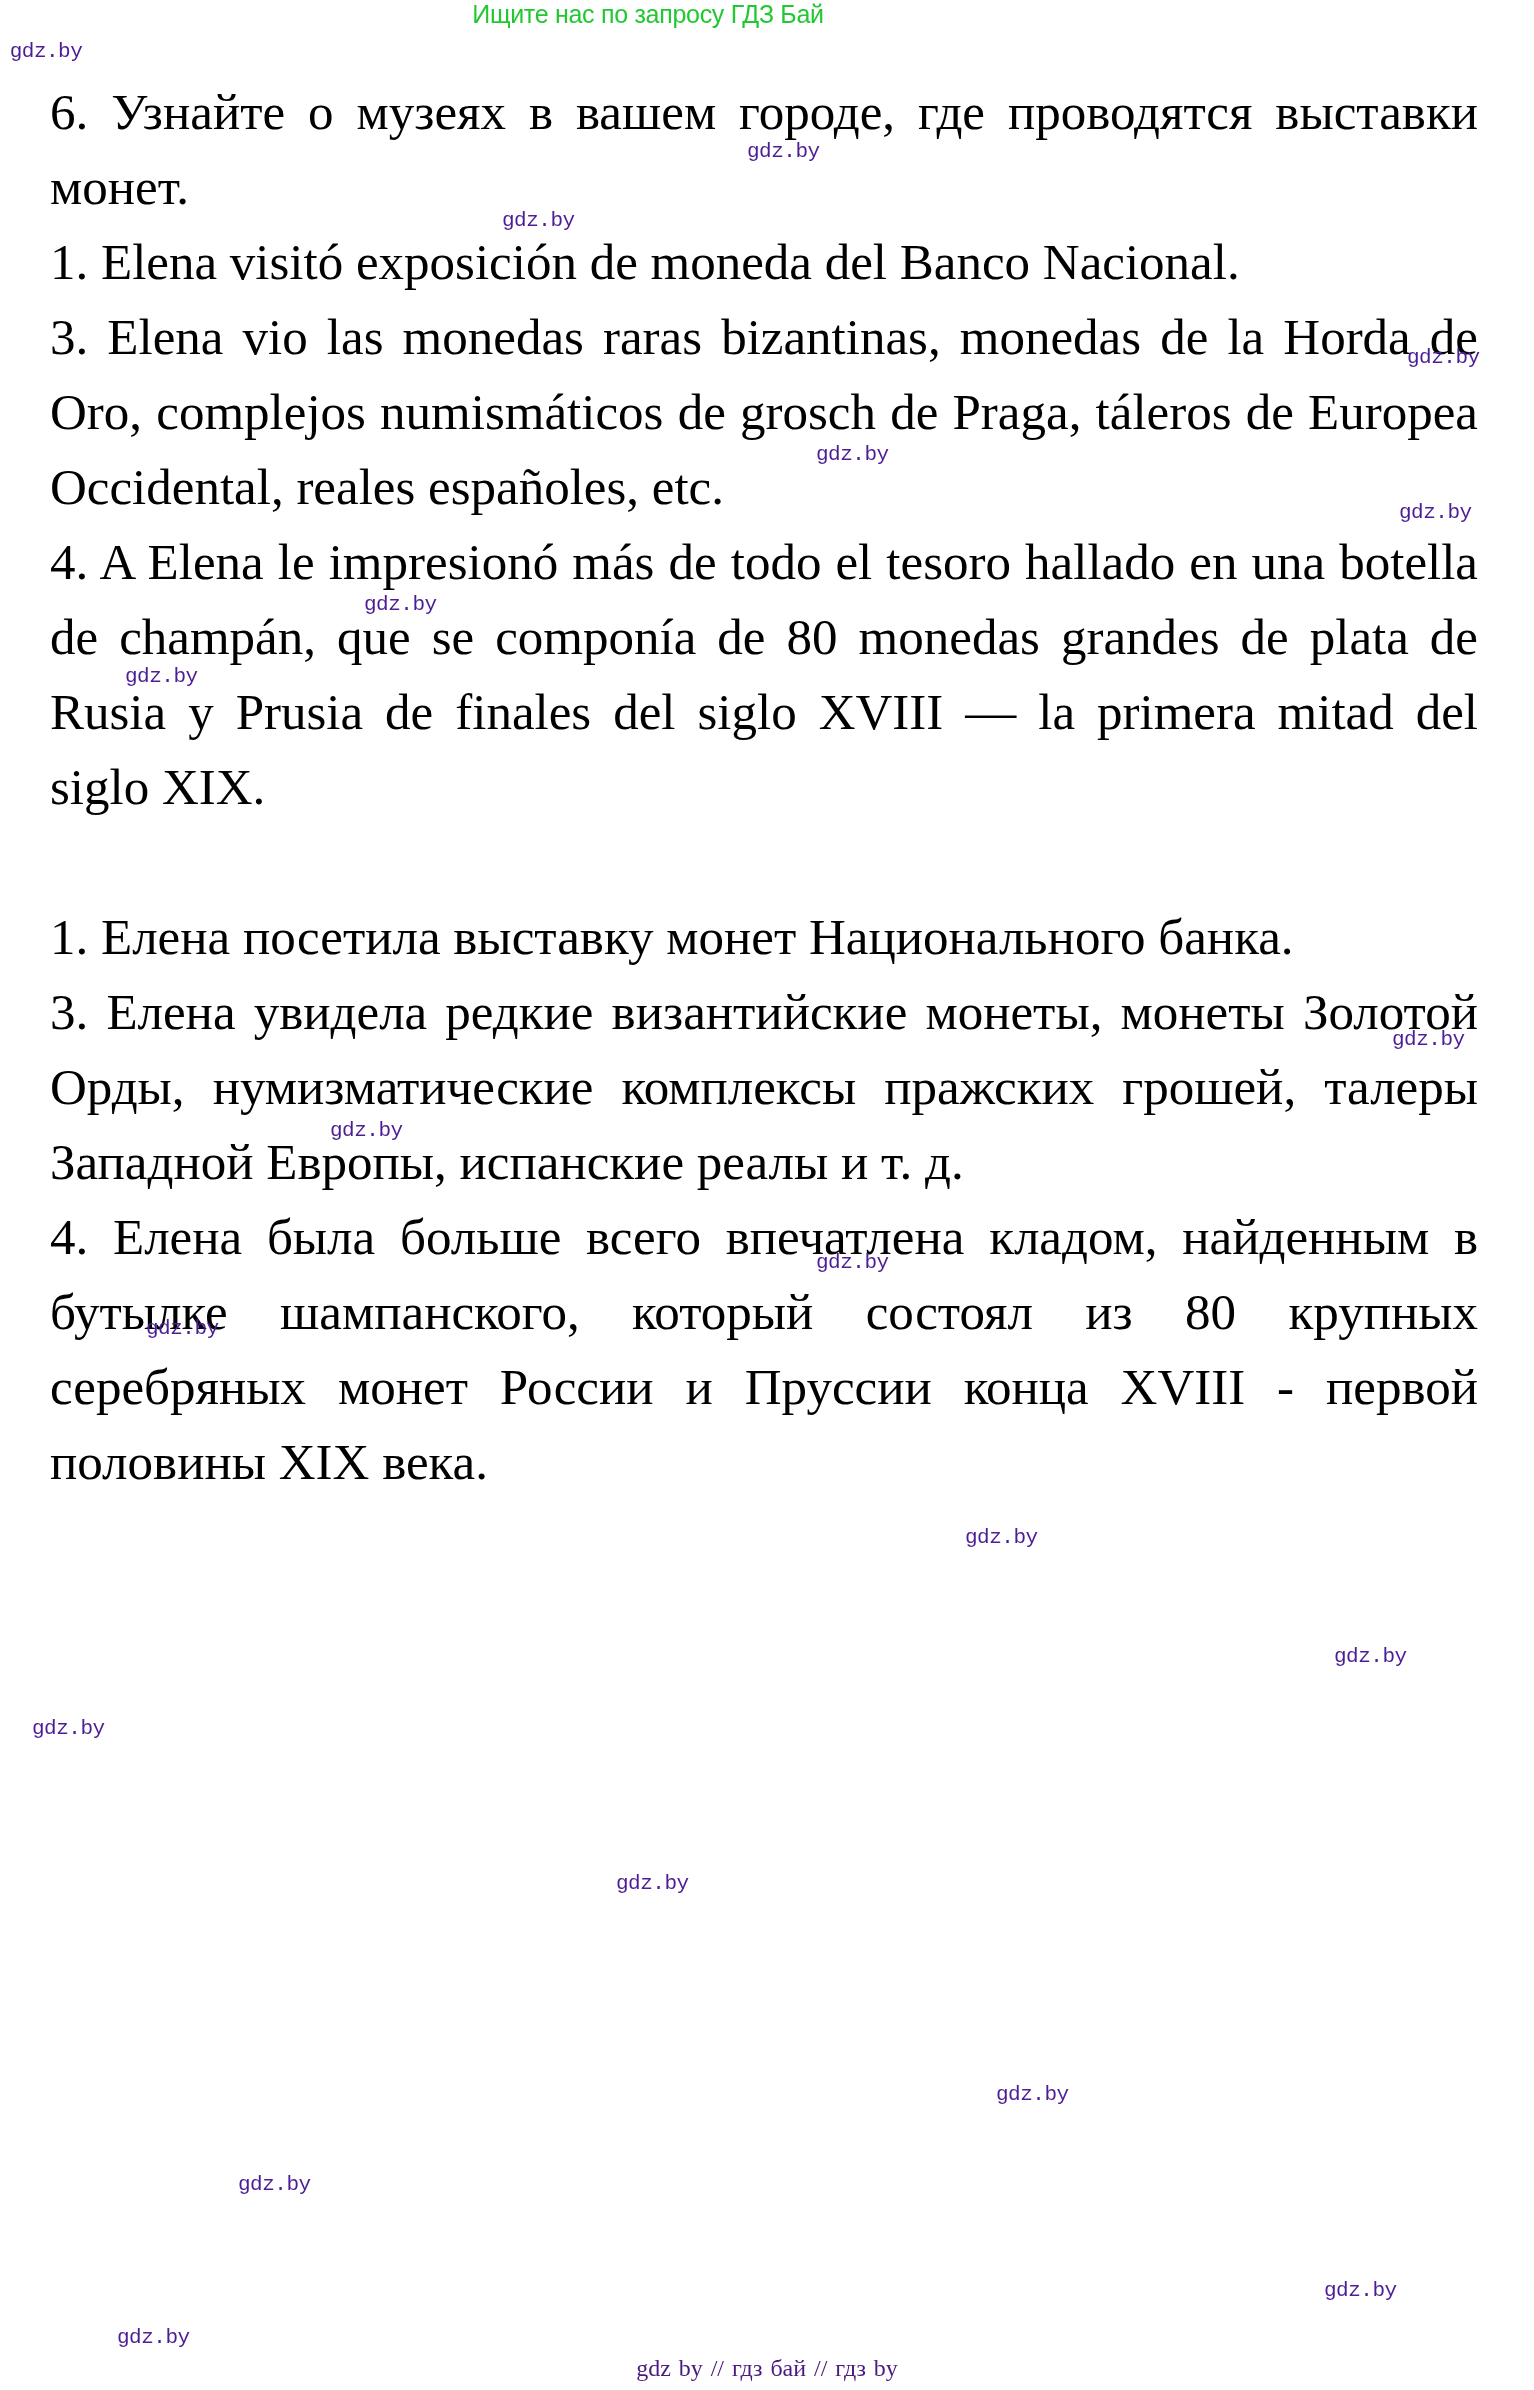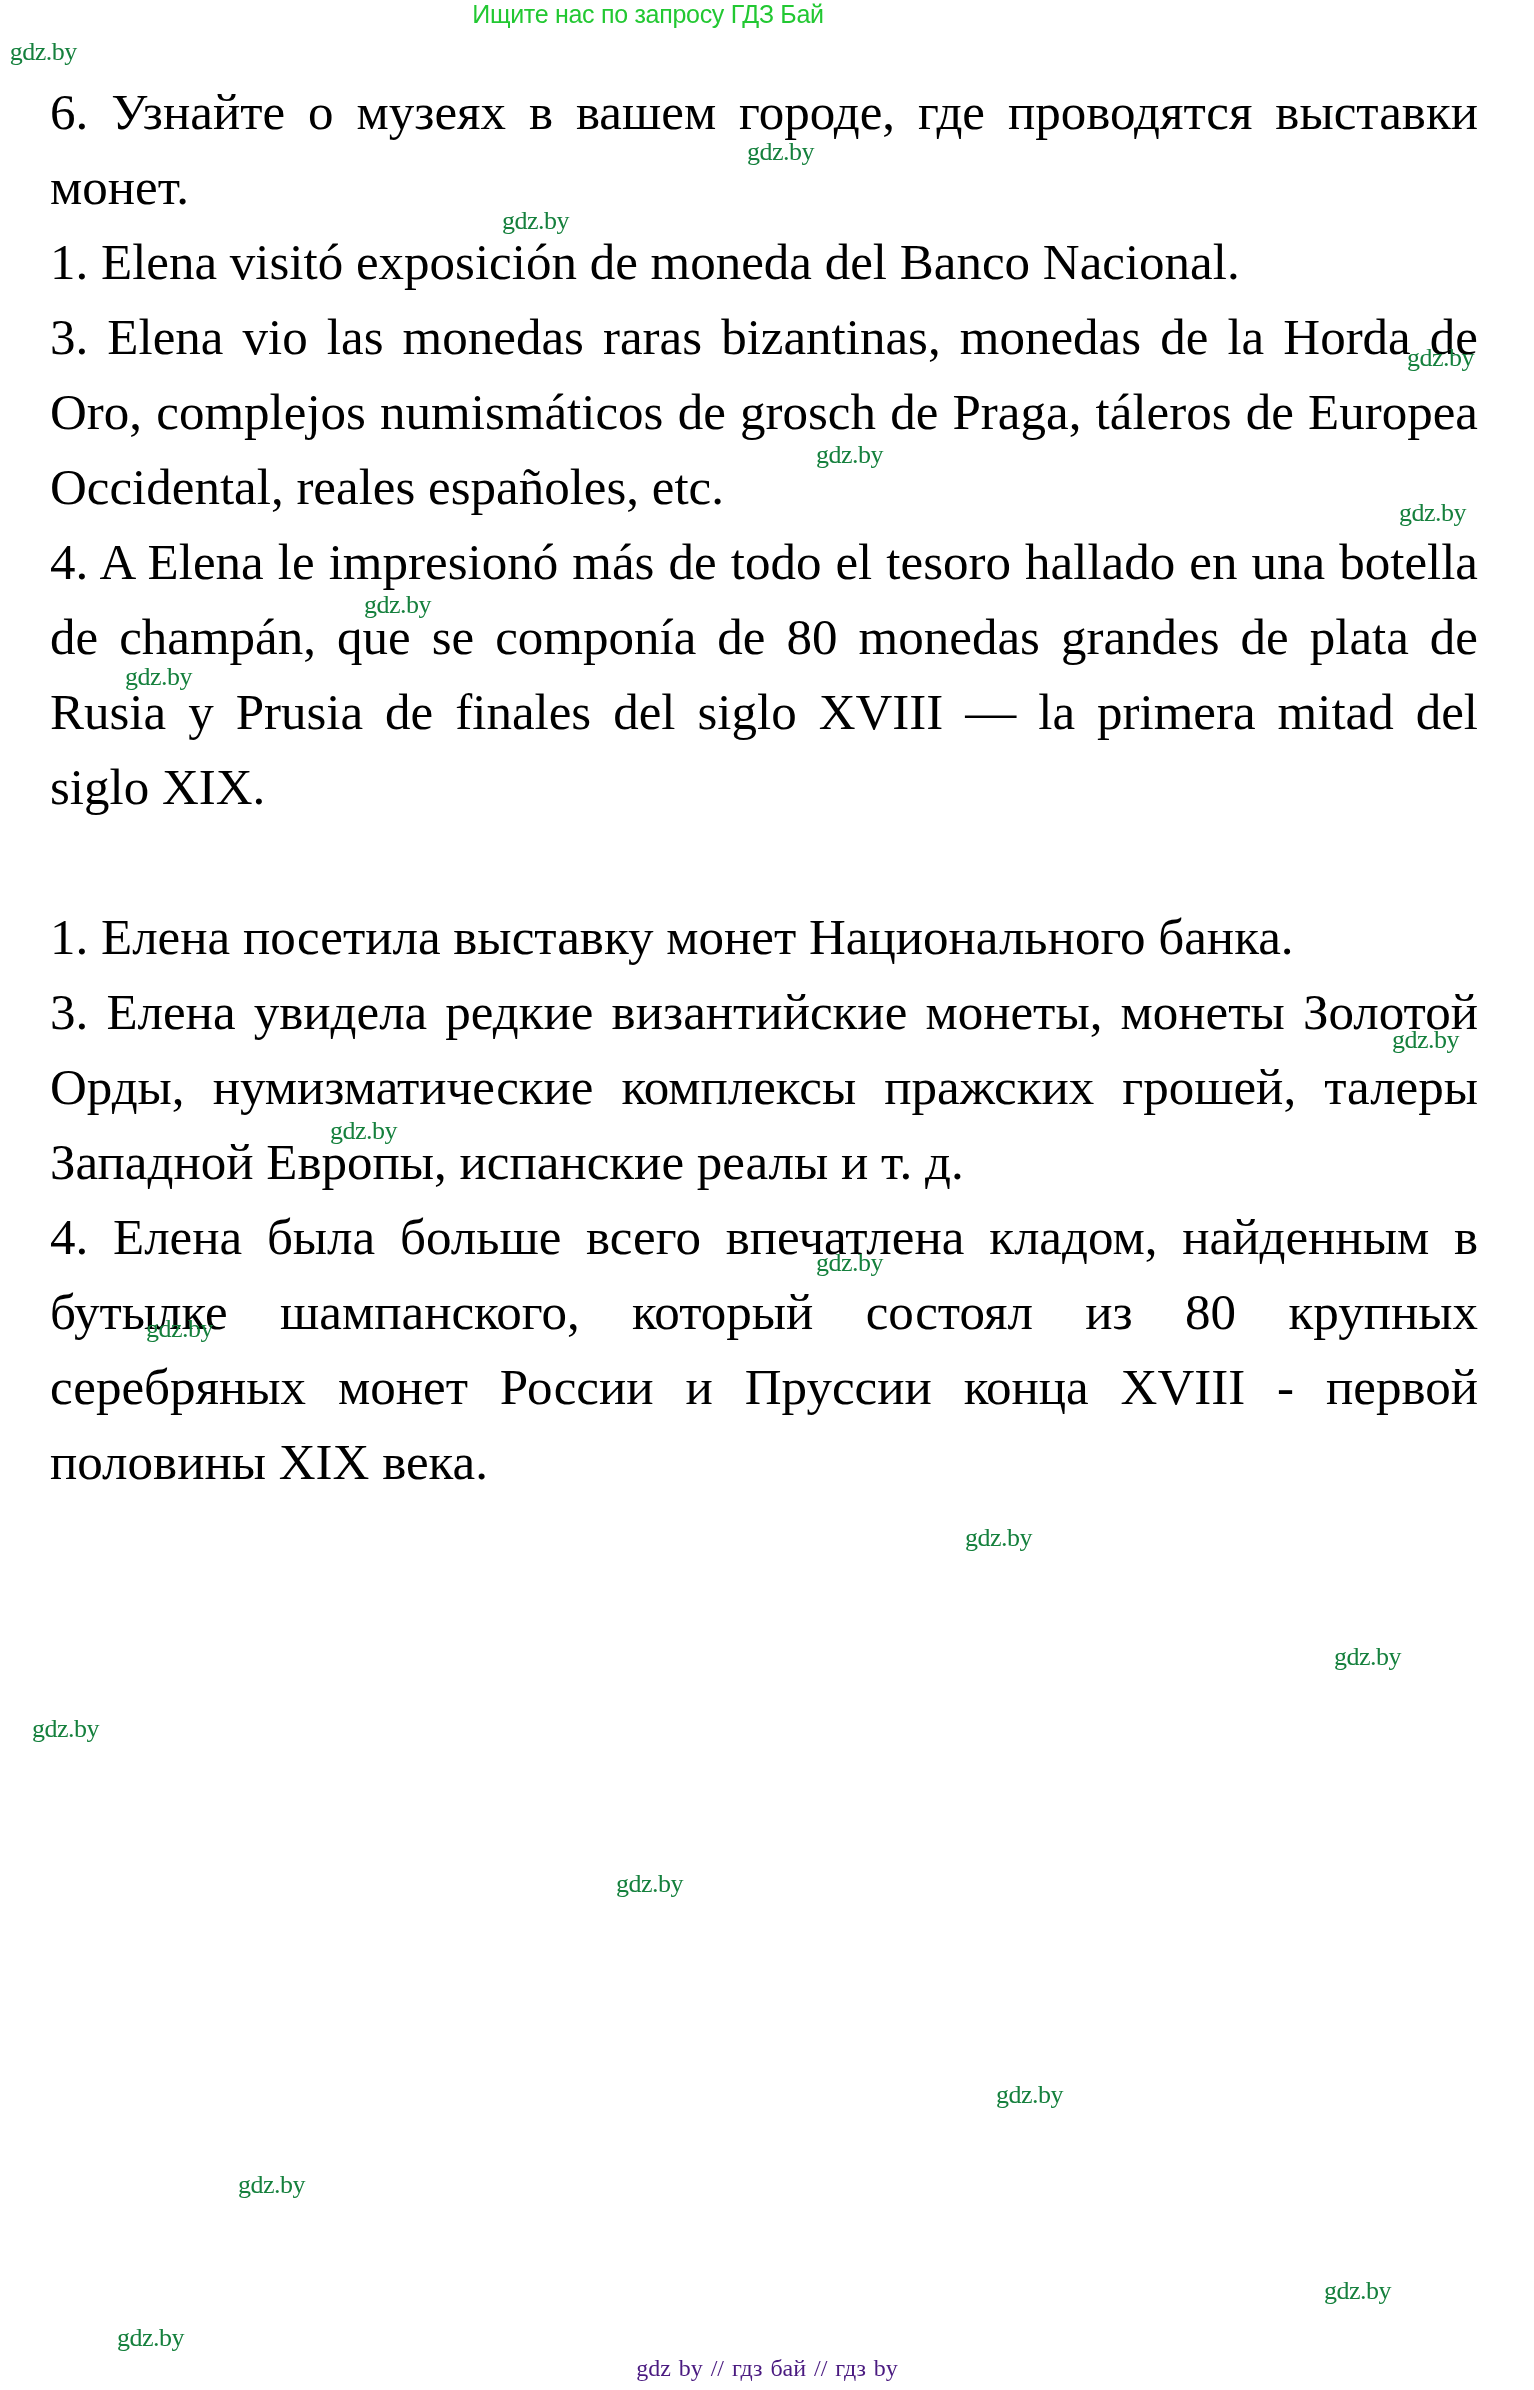--- a/index.html
+++ b/index.html
@@ -37,24 +37,24 @@
     }
     .para {
       margin: 0;
       text-align: justify;
       text-align-last: left;
     }
     .para.bold { font-weight: bold; }
     .blank { height: 75px; }
     .watermark {
       position: absolute;
-      font-family: Liberation Serif, serif;
-      font-size: 26px;
+      font-family: Liberation Mono, monospace;
+      font-size: 21px;
       line-height: 31px;
-      color: #15803d;
+      color: #4c1d95;
       white-space: nowrap;
       letter-spacing: -0.5px;
     }
     .footer-banner {
       position: absolute;
       left: 0;
       top: 2352px;
       width: 1534px;
       text-align: center;
       font-family: Liberation Serif, serif;

